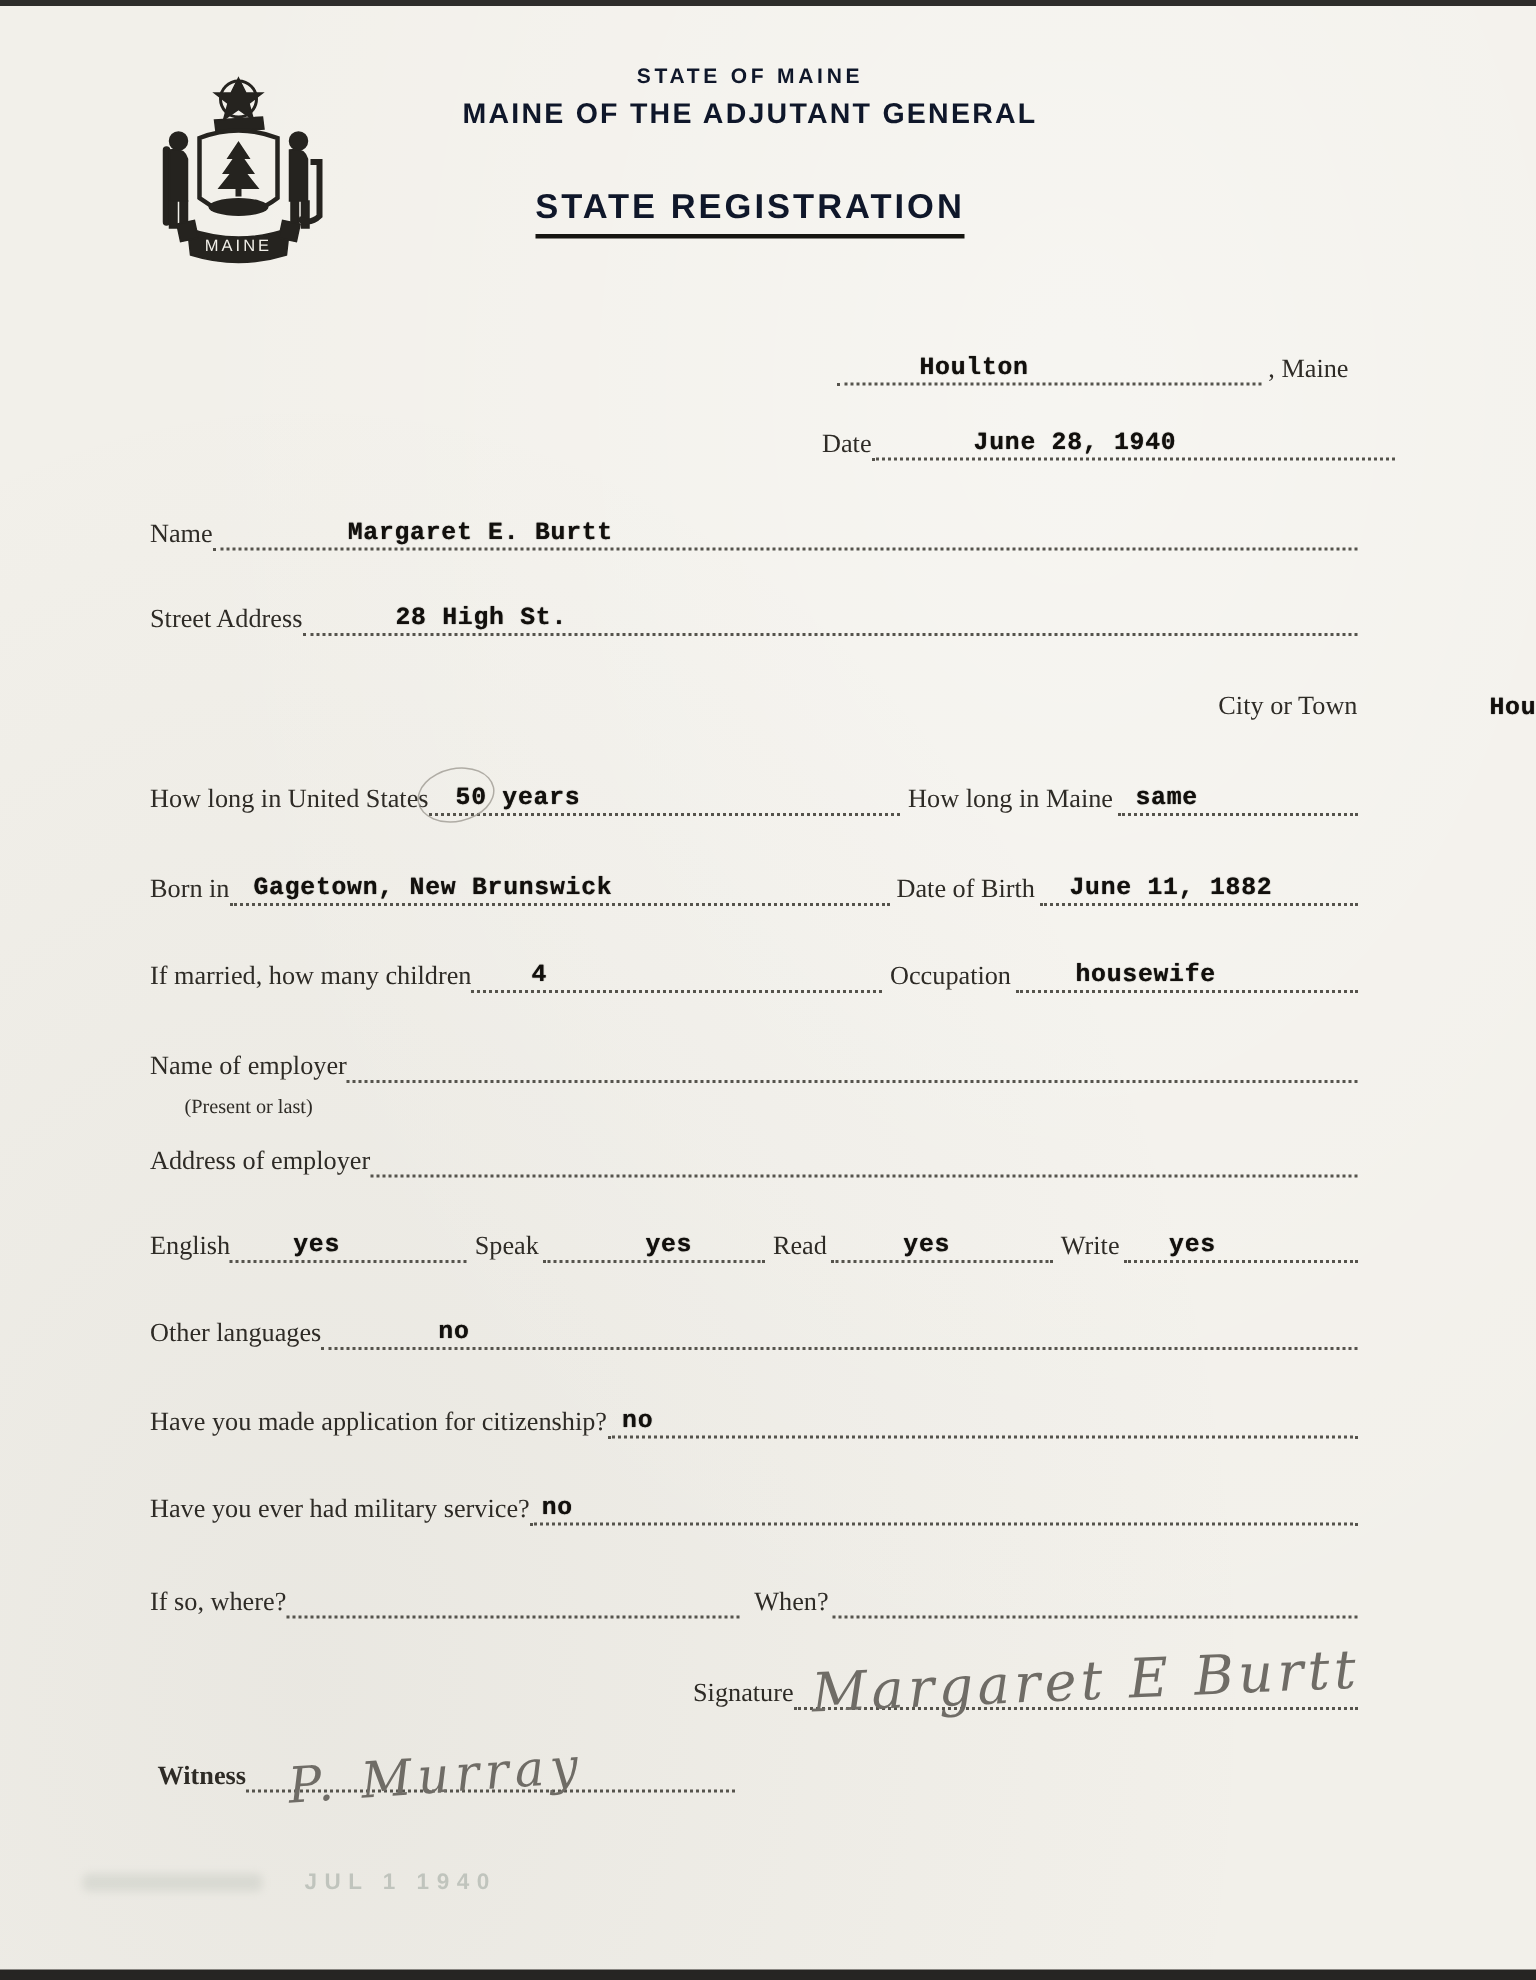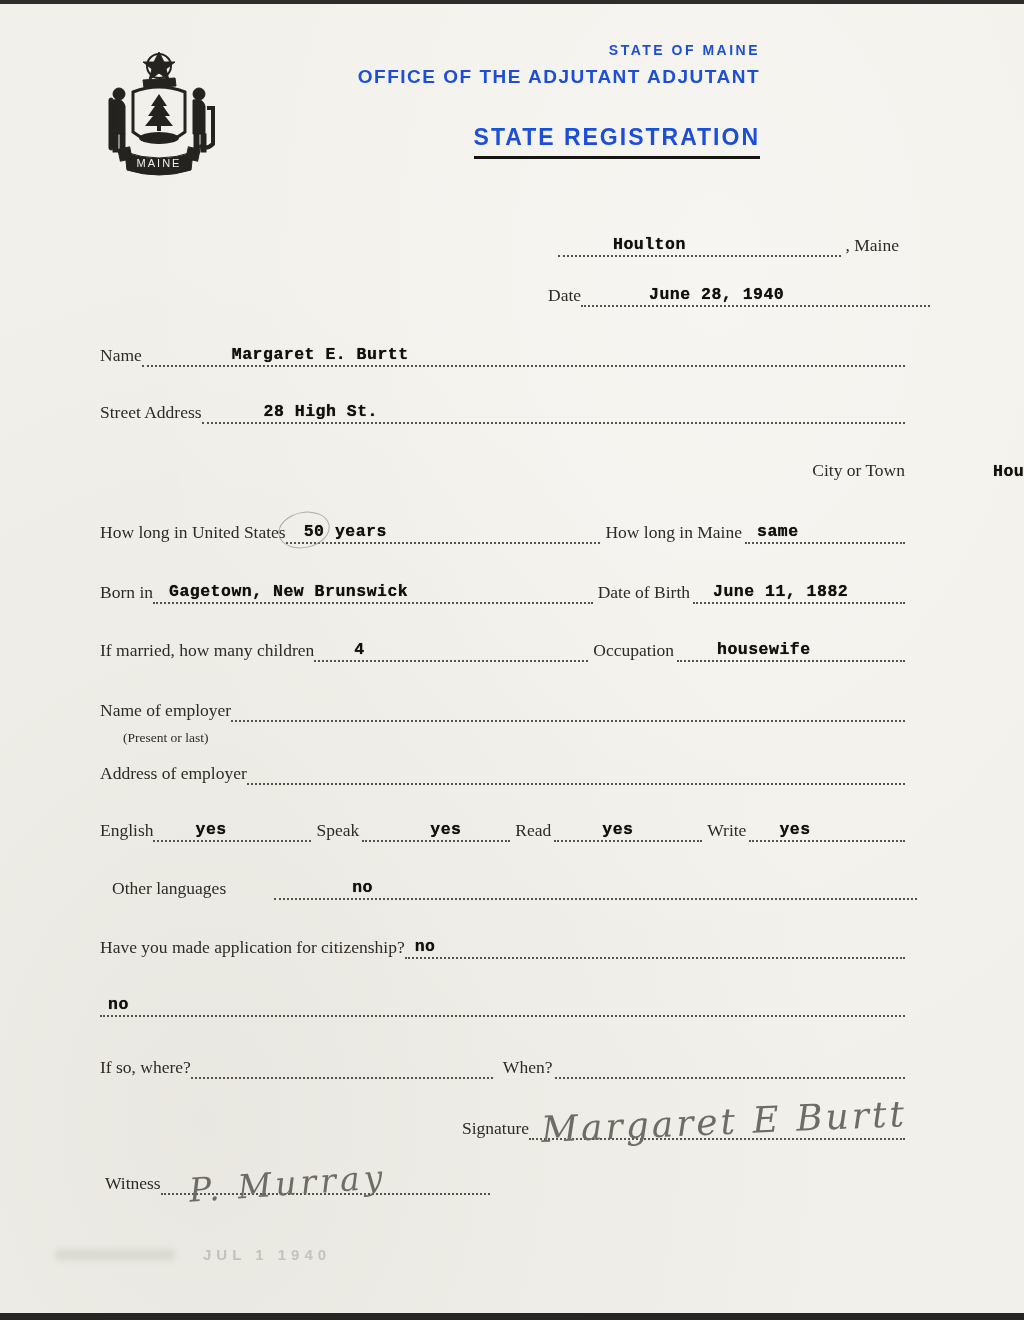--- a/index.html
+++ b/index.html
@@ -14,21 +14,21 @@
     position:absolute; inset:0;
     background:
       radial-gradient(ellipse at 70% 20%, rgba(255,255,255,.35), rgba(0,0,0,0) 60%),
       radial-gradient(ellipse at 20% 85%, rgba(120,120,110,.07), rgba(0,0,0,0) 55%),
       #f2f0ea;
   }
   .edge-top{position:absolute;left:0;top:0;width:1024px;height:4px;background:#2e2d2b;}
   .edge-bottom{position:absolute;left:0;top:1313px;width:1024px;height:7px;background:#262523;}
 
   
-  .hdr{position:absolute;left:240px;top:42px;width:520px;text-align:right;color:#1d4ed8;
+  .hdr{position:absolute;left:240px;top:42px;width:520px;text-align:center;color:#0f172a;
        font-family:"Liberation Sans", sans-serif;}
   .hdr-line1{font-size:14px;font-weight:bold;letter-spacing:2.5px;}
   .hdr-line2{font-size:19px;font-weight:bold;letter-spacing:1.5px;margin-top:8px;}
   .hdr-line3{font-size:12px;font-weight:bold;letter-spacing:2.5px;margin-top:9px;}
   .hdr-title{display:inline-block;margin-top:36px;font-size:23px;font-weight:bold;
        letter-spacing:2px;border-bottom:3px solid #161511;padding-bottom:5px;}
 
   .seal{position:absolute;left:95px;top:48px;width:128px;height:144px;}
 
   
@@ -95,21 +95,21 @@
 
     <path d="M30,104 Q64,116 98,104 L96,122 Q64,132 32,122 Z" fill="#25231f"></path>
     <text x="64" y="119" text-anchor="middle" font-size="11" font-family="Liberation Sans, sans-serif" fill="#f2f0ea" stroke="none" letter-spacing="2">MAINE</text>
     <rect x="24" y="100" width="12" height="12" transform="rotate(-12 30 106)"></rect>
     <rect x="92" y="100" width="12" height="12" transform="rotate(12 98 106)"></rect>
   </g>
 </svg>
 
 <div class="hdr">
   <div class="hdr-line1">STATE OF MAINE</div>
-  <div class="hdr-line2">OFFICE OF THE ADJUTANT ADJUTANT</div>
+  <div class="hdr-line2">MAINE OF THE ADJUTANT GENERAL</div>
   <div><span class="hdr-title">STATE REGISTRATION</span></div>
 </div>
 
 <div class="row" style="left:558px;top:233px;width:344px;">
   <span class="line grow">
     <span class="typed" style="left:55px;">Houlton</span>
   </span>
   <span class="lbl mid">, Maine</span>
 </div>
 
@@ -198,56 +198,57 @@
   <span class="lbl mid">Read</span>
   <span class="line" style="width:148px;">
     <span class="typed" style="left:48px;">yes</span>
   </span>
   <span class="lbl mid">Write</span>
   <span class="line grow">
     <span class="typed" style="left:30px;">yes</span>
   </span>
 </div>
 
-<div class="row" style="left:112px;top:876px;width:805px;gap:48px;">
+<div class="row" style="left:100px;top:876px;width:805px;">
   <span class="lbl">Other languages</span>
   <span class="line grow">
     <span class="typed" style="left:78px;">no</span>
   </span>
 </div>
 
 <div class="row" style="left:100px;top:935px;width:805px;">
   <span class="lbl">Have you made application for citizenship?</span>
   <span class="line grow">
     <span class="typed" style="left:10px;">no</span>
   </span>
 </div>
 
 <div class="row" style="left:100px;top:993px;width:805px;">
+  <span class="lbl">Have you ever had military service?</span>
   <span class="line grow">
     <span class="typed" style="left:8px;">no</span>
   </span>
 </div>
 
 <div class="row" style="left:100px;top:1055px;width:805px;">
   <span class="lbl">If so, where?</span>
   <span class="line" style="width:302px;"></span>
   <span class="lbl mid" style="padding-left:10px;">When?</span>
   <span class="line grow"></span>
 </div>
 
 <div class="row" style="left:462px;top:1116px;width:443px;">
   <span class="lbl">Signature</span>
   <span class="line grow">
     <span class="script sig-main">Margaret E Burtt</span>
   </span>
 </div>
 
 <div class="row" style="left:105px;top:1171px;width:385px;">
-  <span class="lbl" style="font-weight:normal;">Witness</span>
+  <span class="lbl" style="font-weight:bold;">Witness</span>
   <span class="line grow">
     <span class="script sig-witness">P. Murray</span>
   </span>
 </div>
 
 <div class="stamp">
   <span class="stamp-smudge"></span>
   <span class="stamp-text">JUL 1 1940</span>
 </div>
 

